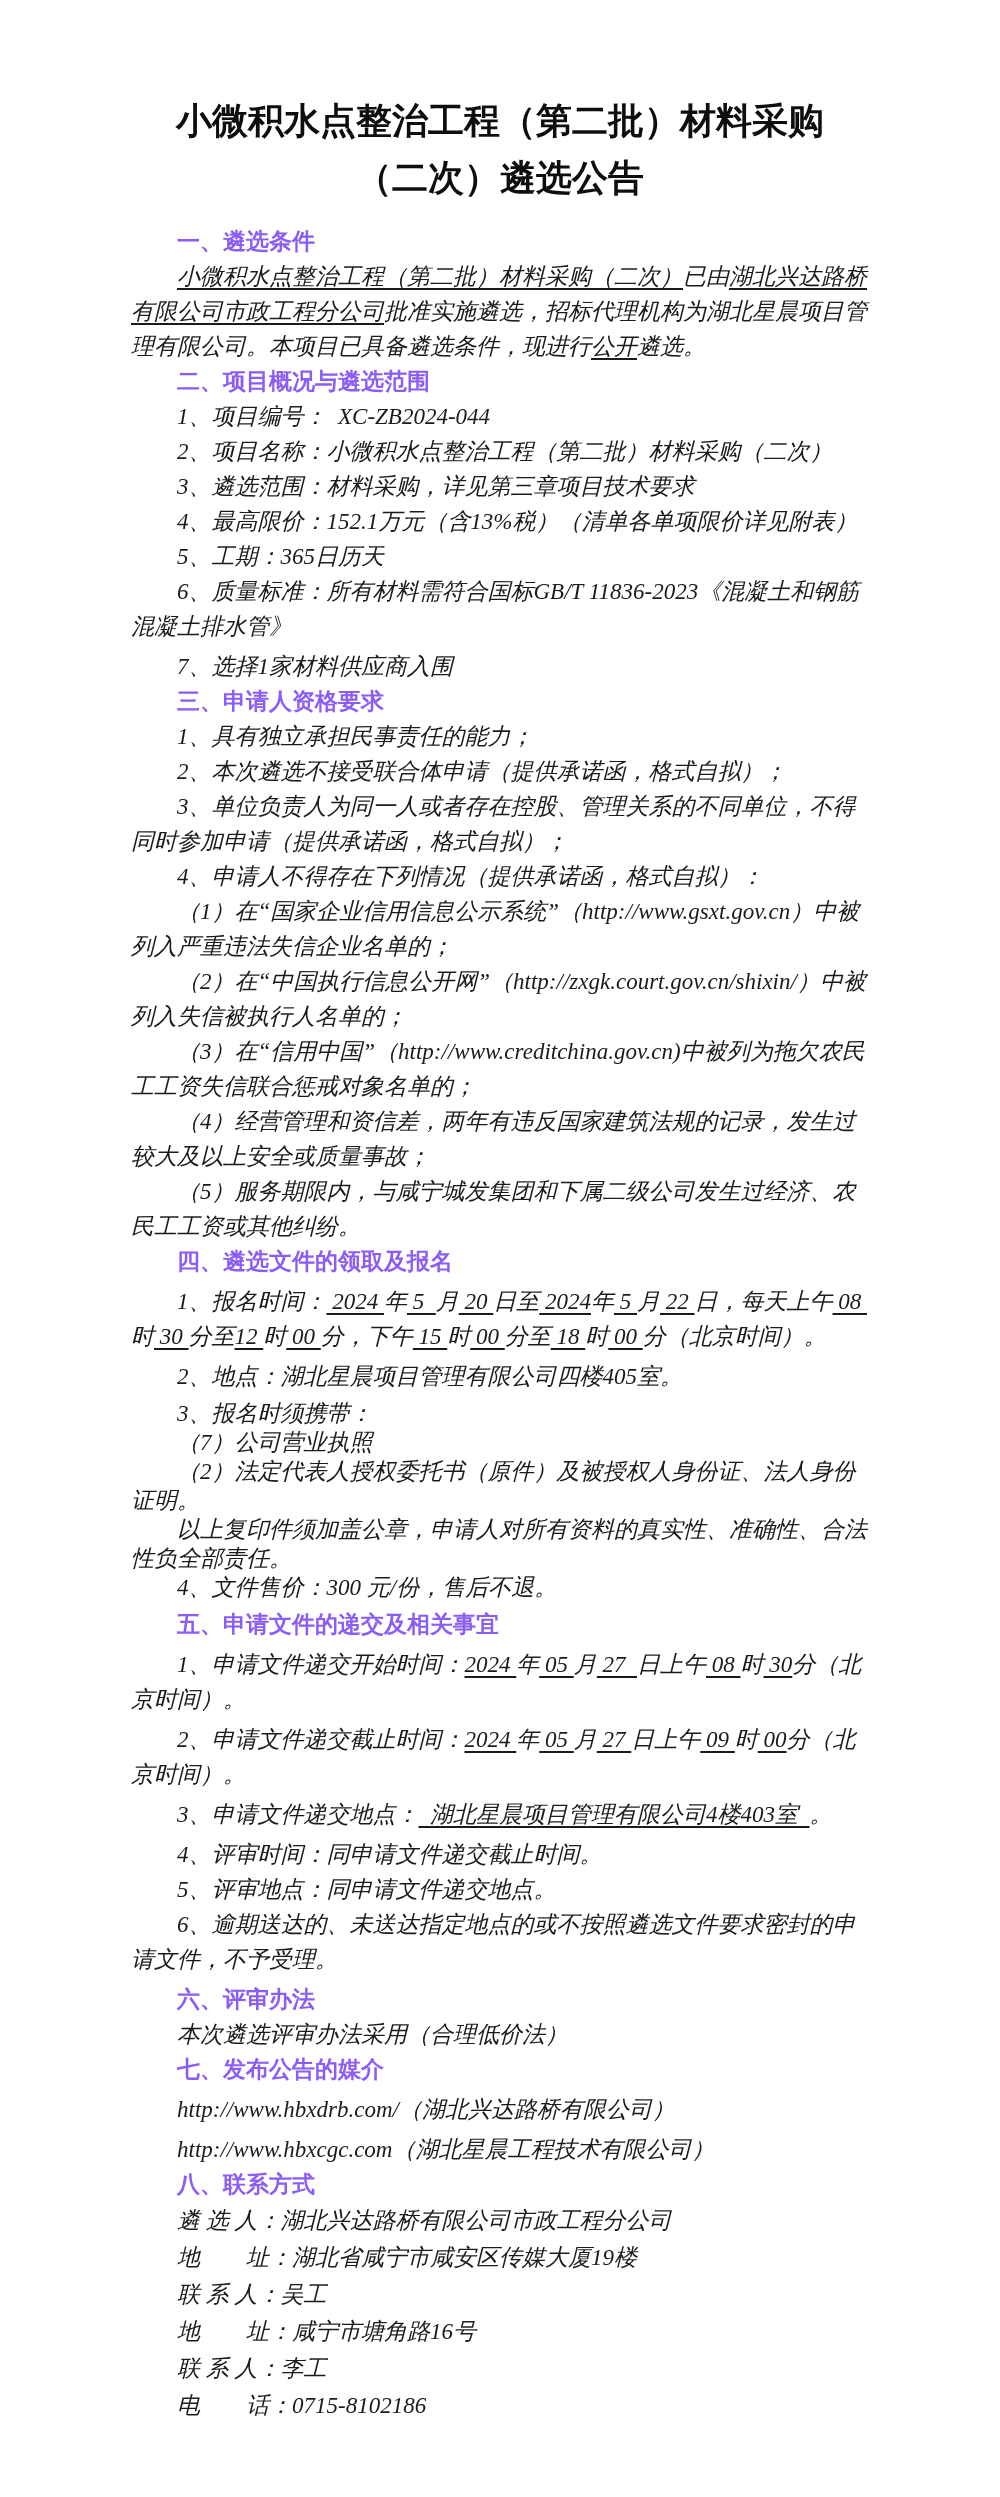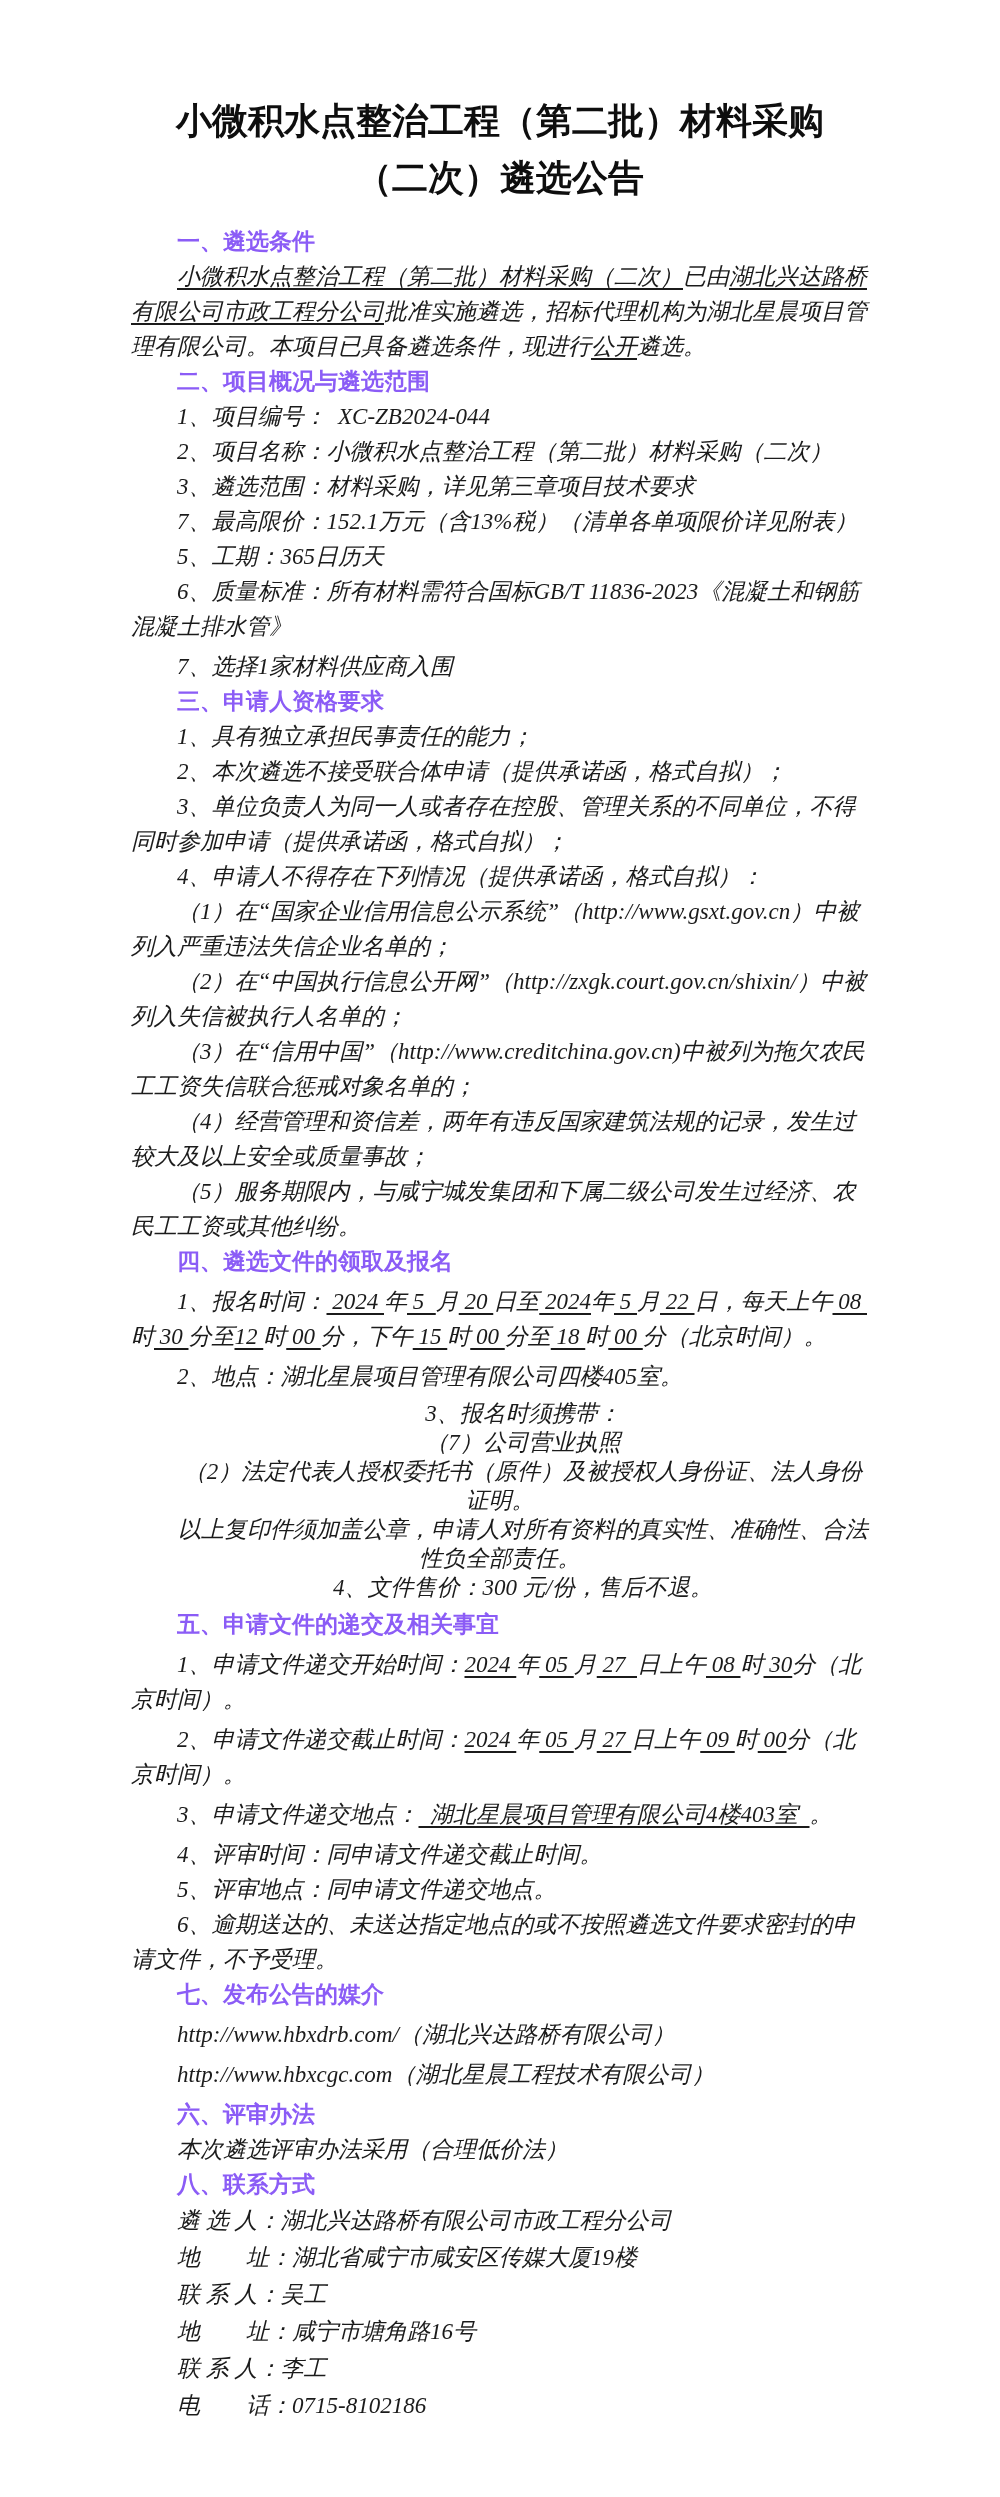--- a/index.html
+++ b/index.html
@@ -17,21 +17,21 @@
   }
   .title .tl{display:block;}
   h2{
     font-family:"Liberation Sans","DejaVu Sans",sans-serif;
     font-size:23px;line-height:35px;font-weight:700;color:#8b5cf6;
     margin:0;text-indent:2em;
   }
   p{margin:0;line-height:35px;text-indent:2em;white-space:pre-wrap;font-style:italic;}
   .u{text-decoration:underline;text-underline-offset:4px;}
   .sp{margin-top:5px;}
-  .tight p{line-height:29px;text-align:center;}
+  .tight p{line-height:29px;}
   .contact p{line-height:37px;}
   section{margin:0;}
 </style>
 </head>
 <body>
 
 <div class="page">
 
   <h1 class="title">
     <span class="tl">小微积水点整治工程（第二批）材料采购</span>
@@ -41,21 +41,21 @@
   <section>
     <h2>一、遴选条件</h2>
     <p><span class="u">小微积水点整治工程（第二批）材料采购（二次）</span><span>已由</span><span class="u">湖北兴达路桥有限公司市政工程分公司</span><span>批准实施遴选，招标代理机构为湖北星晨项目管理有限公司。本项目已具备遴选条件，现进行</span><span class="u">公开</span><span>遴选。</span></p>
   </section>
 
   <section>
     <h2>二、项目概况与遴选范围</h2>
     <p>1、项目编号：  XC-ZB2024-044</p>
     <p>2、项目名称：小微积水点整治工程（第二批）材料采购（二次）</p>
     <p>3、遴选范围：材料采购，详见第三章项目技术要求</p>
-    <p>7、最高限价：152.1万元（含13%税）（清单各单项限价详见附表）</p>
+    <p>4、最高限价：152.1万元（含13%税）（清单各单项限价详见附表）</p>
     <p>5、工期：365日历天</p>
     <p>6、质量标准：所有材料需符合国标GB/T 11836-2023《混凝土和钢筋混凝土排水管》</p>
     <p class="sp">7、选择1家材料供应商入围</p>
   </section>
 
   <section>
     <h2>三、申请人资格要求</h2>
     <p>1、具有独立承担民事责任的能力；</p>
     <p>2、本次遴选不接受联合体申请（提供承诺函，格式自拟）；</p>
     <p>3、单位负责人为同一人或者存在控股、管理关系的不同单位，不得同时参加申请（提供承诺函，格式自拟）；</p>
@@ -84,28 +84,28 @@
     <h2 class="sp">五、申请文件的递交及相关事宜</h2>
     <p class="sp"><span>1、申请文件递交开始时间：</span><span class="u">2024 </span><span>年</span><span class="u"> 05 </span><span>月</span><span class="u"> 27  </span><span>日上午</span><span class="u"> 08 </span><span>时</span><span class="u"> 30</span><span>分（北京时间）。</span></p>
     <p class="sp"><span>2、申请文件递交截止时间：</span><span class="u">2024 </span><span>年</span><span class="u"> 05 </span><span>月</span><span class="u"> 27 </span><span>日上午</span><span class="u"> 09 </span><span>时</span><span class="u"> 00</span><span>分（北京时间）。</span></p>
     <p class="sp"><span>3、申请文件递交地点：</span><span class="u">  湖北星晨项目管理有限公司4楼403室  </span><span>。</span></p>
     <p class="sp">4、评审时间：同申请文件递交截止时间。</p>
     <p>5、评审地点：同申请文件递交地点。</p>
     <p>6、逾期送达的、未送达指定地点的或不按照遴选文件要求密封的申请文件，不予受理。</p>
   </section>
 
   <section>
+    <h2 class="sp">六、评审办法</h2>
+    <p>本次遴选评审办法采用（合理低价法）</p>
+  </section>
+
+  <section>
     <h2>七、发布公告的媒介</h2>
     <p class="sp">http://www.hbxdrb.com/（湖北兴达路桥有限公司）</p>
     <p class="sp">http://www.hbxcgc.com（湖北星晨工程技术有限公司）</p>
-  </section>
-
-  <section>
-    <h2 class="sp">六、评审办法</h2>
-    <p>本次遴选评审办法采用（合理低价法）</p>
   </section>
 
   <section class="contact">
     <h2>八、联系方式</h2>
     <p>遴 选 人：湖北兴达路桥有限公司市政工程分公司</p>
     <p>地　　址：湖北省咸宁市咸安区传媒大厦19楼</p>
     <p>联 系 人：吴工</p>
     <p>地　　址：咸宁市塘角路16号</p>
     <p>联 系 人：李工</p>
     <p>电　　话：0715-8102186</p>

